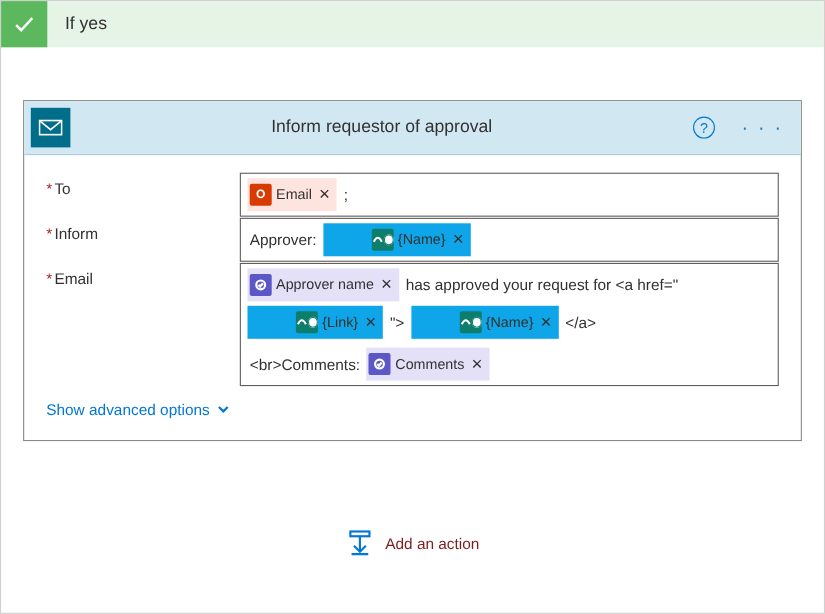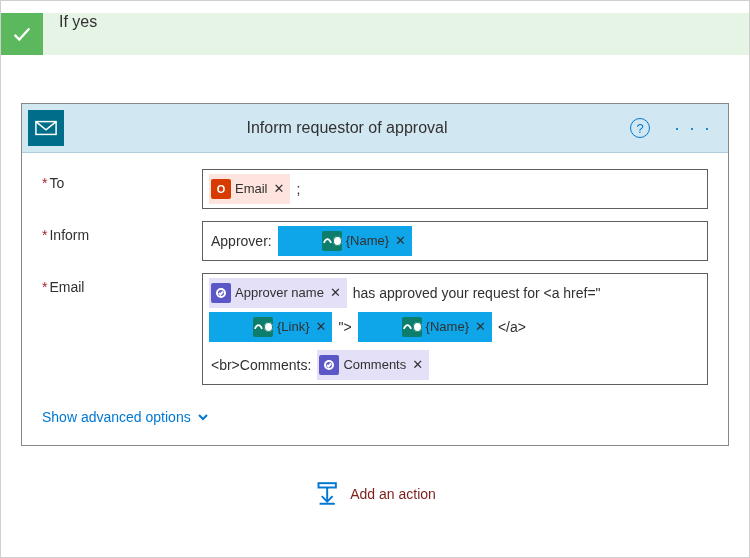--- a/index.html
+++ b/index.html
@@ -15,24 +15,23 @@
   .container {
     border: 1px solid #d0d0d0;
     margin: 0;
     width: 750px;
     height: 558px;
     position: relative;
   }
   
   .if-header {
     display: flex;
-    align-items: flex-start;
+    align-items: center;
     background: #e6f4e6;
     height: 42px;
-    margin-top: 12px;
   }
   .if-icon {
     width: 42px;
     height: 42px;
     background: #5cb85c;
     display: flex;
     align-items: center;
     justify-content: center;
   }
   .if-icon svg { width: 22px; height: 22px; stroke: #fff; stroke-width: 2.5; fill: none; }
@@ -63,21 +62,21 @@
     width: 20px; height: 20px; border: 1.5px solid #0078d4; border-radius: 50%;
     display:flex; align-items:center; justify-content:center;
     color:#0078d4; font-size: 13px;
     margin-right: 8px;
   }
   .more-icon { color:#0078d4; font-size: 18px; letter-spacing: 2px; padding: 0 4px; }
 
   .action-body {
     padding: 16px 20px 20px 20px;
   }
-  .row { display: flex; margin-bottom: 12px; }
+  .row { display: flex; margin-bottom: 1px; gap: 16px; }
   .label { width: 160px; padding-top: 6px; }
   .req { color: #a4262c; margin-right: 2px; }
   .input-box {
     flex: 1;
     border: 1px solid #605e5c;
     padding: 4px 6px;
     min-height: 30px;
     display: flex;
     flex-wrap: wrap;
     align-items: center;

